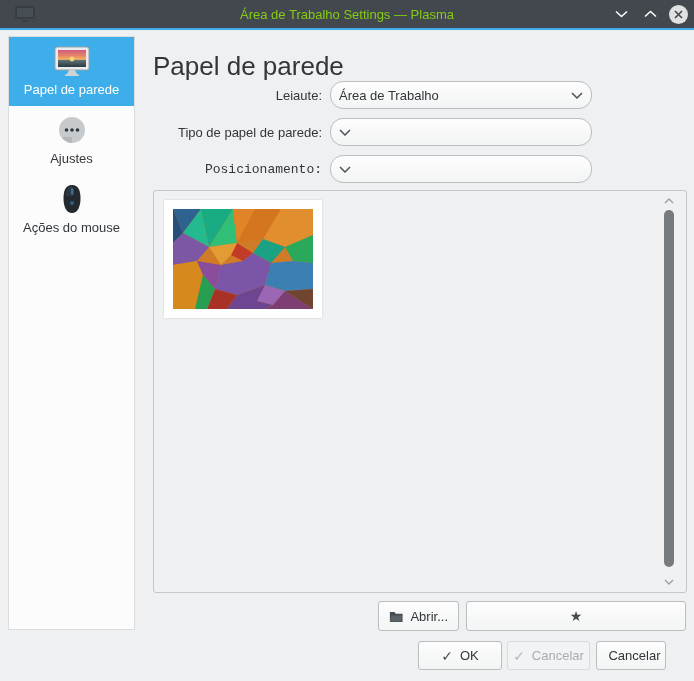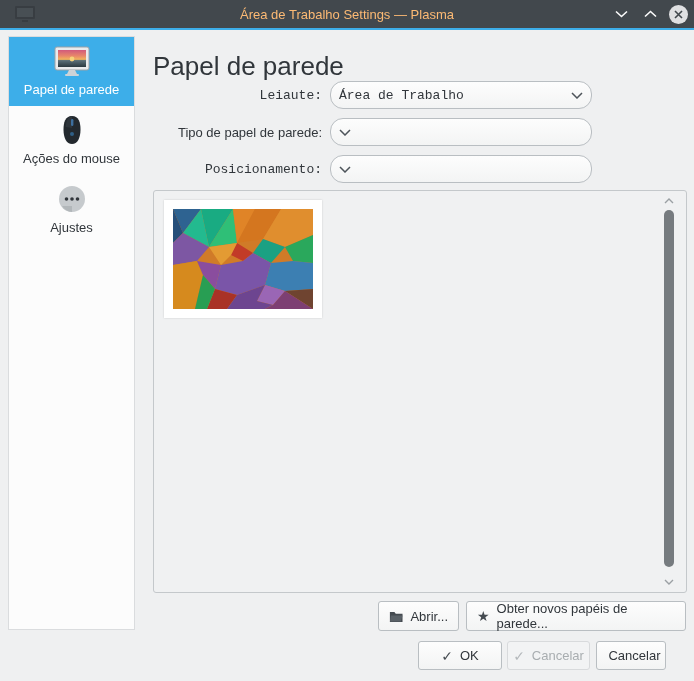--- a/index.html
+++ b/index.html
@@ -7,21 +7,21 @@
     width:694px;height:681px;position:relative;overflow:hidden;
     font-family:"Liberation Sans",sans-serif;
     background:#eff0f1;color:#31363b;
   }
   
   .titlebar{
     position:absolute;top:0;left:0;width:694px;height:28px;
     background:#42484d;border-bottom:2px solid #3daee9;
     display:flex;align-items:center;justify-content:center;
   }
-  .titlebar-title{font-size:13px;color:#fdba74;}
+  .titlebar-title{font-size:13px;color:#84cc16;}
   .titlebar-appicon{
     position:absolute;left:14px;top:5px;width:22px;height:18px;opacity:.45;
   }
   .titlebar-controls{
     position:absolute;right:6px;top:0;height:28px;
     display:flex;align-items:center;gap:9px;
   }
   .tb-btn{width:20px;height:20px;display:flex;align-items:center;justify-content:center;cursor:pointer;}
   .tb-close{
     width:19px;height:19px;border-radius:50%;background:#dfe0e2;
@@ -47,21 +47,21 @@
     display:flex;align-items:center;justify-content:flex-end;font-size:13px;
   }
   .combobox{
     position:absolute;left:330px;width:262px;height:28px;box-sizing:border-box;
     background:linear-gradient(#fdfdfd,#f3f4f4);
     border:1px solid #b9bec2;border-radius:13px;
     display:flex;align-items:center;font-size:13px;
     padding:0 8px;cursor:pointer;
   }
   .combobox .cb-text{flex:1;}
-  .row1{top:81px;font-family:Liberation Mono, monospace;} .row2{top:118px;} .row3{top:155px;font-family:Liberation Mono, monospace;}
+  .row1{top:81px;} .row2{top:118px;} .row3{top:155px;font-family:Liberation Mono, monospace;}
   
   .wp-list{
     position:absolute;left:153px;top:190px;width:534px;height:403px;box-sizing:border-box;
     background:#f0f1f2;border:1px solid #c4c8cb;border-radius:3px;
   }
   .wp-item{
     position:absolute;left:10px;top:9px;width:158px;height:118px;
     background:#ffffff;box-shadow:0 0 2px rgba(0,0,0,.15);
     display:flex;align-items:center;justify-content:center;cursor:pointer;
   }
@@ -142,41 +142,41 @@
         <circle cx="18" cy="13" r="2.4" fill="#f6d27a"></circle>
         <path d="M15 24 h6 l2 4 h-10 z" fill="#ced3d7"></path>
         <rect x="11" y="28" width="14" height="2" rx="1" fill="#ced3d7"></rect>
       </svg>
     </span>
     <span>Papel de parede</span>
   </div>
 
   <div class="side-item">
     <span class="side-icon">
-      <svg width="26" height="30" viewBox="0 0 26 30">
-        <path d="M13 1 C6 1 4.5 8 4.5 14.5 C4.5 23 7.5 29 13 29 C18.5 29 21.5 23 21.5 14.5 C21.5 8 20 1 13 1 Z" fill="#23292e"></path>
-        <path d="M13 1 C9 1 7 6 6.7 12 L13 13 Z" fill="#2e353b"></path>
-        <rect x="12" y="4" width="2.4" height="7" rx="1.2" fill="#3d6f9e"></rect>
-        <circle cx="13" cy="19" r="2" fill="#2f5f86"></circle>
-      </svg>
-    </span>
-    <span>Ações do mouse</span>
-  </div>
-
-  <div class="side-item">
-    <span class="side-icon">
       <svg width="28" height="28" viewBox="0 0 28 28">
         <circle cx="14" cy="14" r="13" fill="#c6cacd"></circle>
         <path d="M4 21 A13 13 0 0 0 14 27 L14 21 Z" fill="#b2b7ba"></path>
         <circle cx="8.5" cy="14" r="1.8" fill="#31363b"></circle>
         <circle cx="14" cy="14" r="1.8" fill="#31363b"></circle>
         <circle cx="19.5" cy="14" r="1.8" fill="#31363b"></circle>
       </svg>
     </span>
     <span>Ajustes</span>
+  </div>
+
+  <div class="side-item">
+    <span class="side-icon">
+      <svg width="26" height="30" viewBox="0 0 26 30">
+        <path d="M13 1 C6 1 4.5 8 4.5 14.5 C4.5 23 7.5 29 13 29 C18.5 29 21.5 23 21.5 14.5 C21.5 8 20 1 13 1 Z" fill="#23292e"></path>
+        <path d="M13 1 C9 1 7 6 6.7 12 L13 13 Z" fill="#2e353b"></path>
+        <rect x="12" y="4" width="2.4" height="7" rx="1.2" fill="#3d6f9e"></rect>
+        <circle cx="13" cy="19" r="2" fill="#2f5f86"></circle>
+      </svg>
+    </span>
+    <span>Ações do mouse</span>
   </div>
 
 </div>
 
 <h1 class="page-title">Papel de parede</h1>
 
 <div class="form-label row1">Leiaute:</div>
 <div class="combobox row1">
   <span class="cb-text">Área de Trabalho</span>
   <svg width="12" height="7" viewBox="0 0 12 7">
@@ -248,21 +248,20 @@
 <div class="btn btn-abrir">
   <svg width="16" height="13" viewBox="0 0 16 13">
     <path d="M1 1.5 h5 l1.5 2 H15 v9 H1 Z" fill="#454b51"></path>
     <path d="M2.2 5.5 H15 L13 12 H1 Z" fill="#5b6268"></path>
   </svg>
   <span>Abrir...</span>
 </div>
 
 <div class="btn btn-obter">
   <span class="glyph-star">★</span>
-  <span>Obter novos papéis de parede...</span>
 </div>
 
 <div class="btn btn-ok">
   <span class="glyph-check">✓</span>
   <span>OK</span>
 </div>
 
 <div class="btn btn-aplicar disabled">
   <span class="glyph-check">✓</span>
   <span>Cancelar</span>

